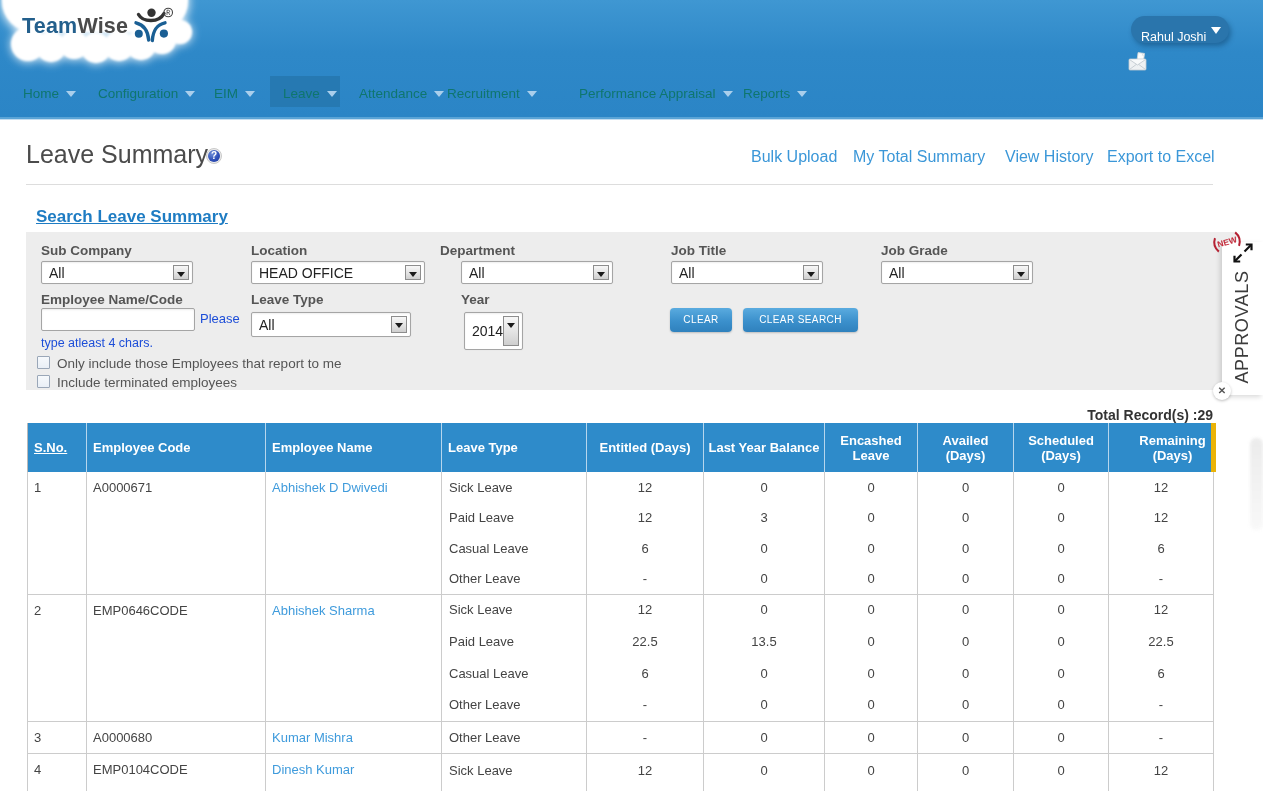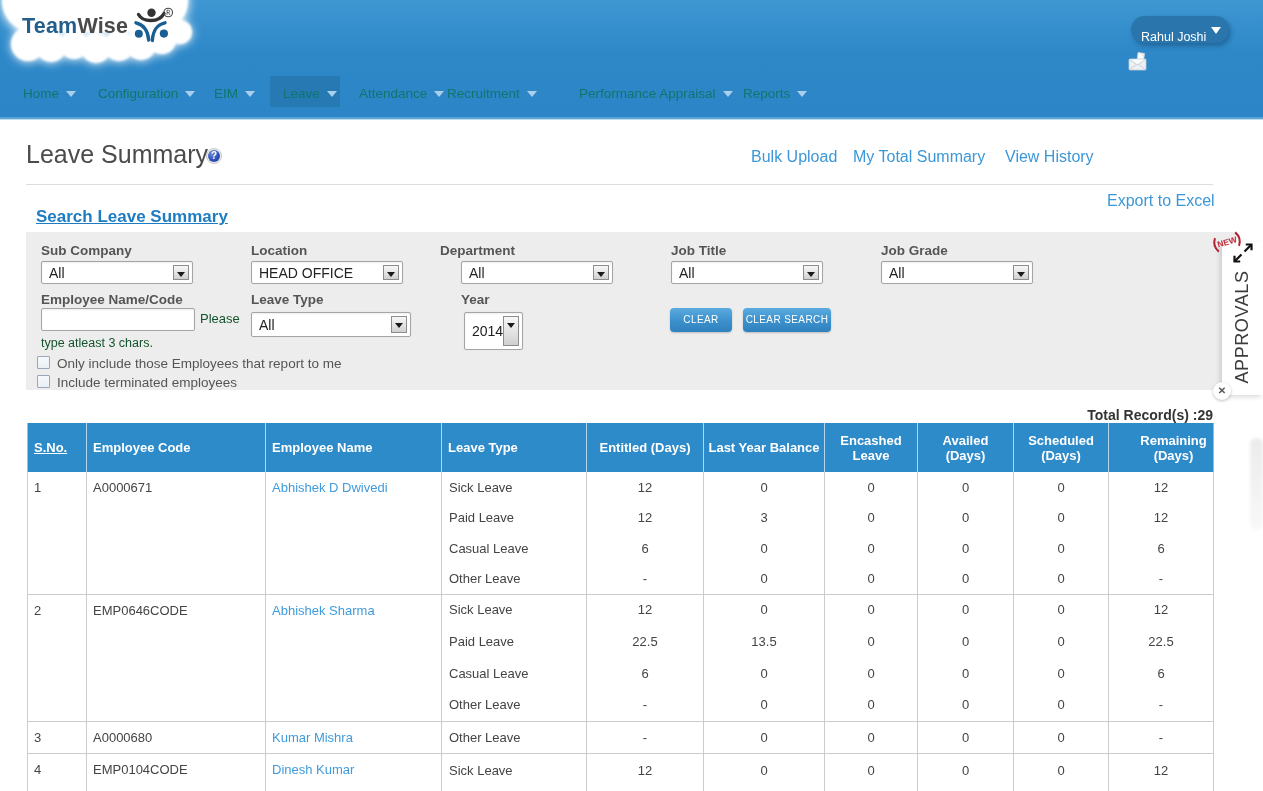--- a/index.html
+++ b/index.html
@@ -48,38 +48,38 @@
   box-shadow:inset 0 1px 2px rgba(0,0,0,0.07), 0 0 2px rgba(0,0,0,0.06); }
 .sel .t { position:absolute; left:7px; top:50%; transform:translateY(-50%);
   font-size:14px; color:#222; }
 .sel .b { position:absolute; right:3px; top:3px; bottom:3px; width:16px;
   border:1px solid #8d8d8d; background:linear-gradient(180deg,#f7f7f7 0%,#e3e3e3 55%,#cfcfcf 100%); }
 .sel .b:after { content:""; position:absolute; left:3px; top:6px; width:0; height:0;
   border-left:4px solid transparent; border-right:4px solid transparent;
   border-top:5px solid #1a1a1a; }
 .inp { position:absolute; background:#fff; border:1px solid #a5a5a5; border-radius:2px;
   box-shadow:inset 0 1px 2px rgba(0,0,0,0.08); }
-.hint { position:absolute; font-size:13px; color:#14532d; }
+.hint { position:absolute; font-size:13px; color:#1d4ed8; }
 .chk { position:absolute; width:13px; height:13px; border:1px solid #9aa7b8;
   background:linear-gradient(180deg,#f6f9fc,#e9eff6); border-radius:1px; }
 .chktxt { position:absolute; font-size:13.5px; color:#555; }
 .btnblue { position:absolute; height:24px; border-radius:4px; color:#fff;
   background:linear-gradient(180deg,#5aabdf 0%, #3b90cc 55%, #2f81bd 100%);
   font-size:10px; text-align:center; line-height:24px; letter-spacing:0.4px;
   box-shadow:0 1px 2px rgba(0,0,0,0.2); }
 
 
 #totrec { right:50px; top:407px; font-size:14px; font-weight:bold; color:#333; }
 #tblwrap { left:27px; top:423px; width:1186px; }
 table { border-collapse:collapse; table-layout:fixed; width:1186px; }
 th { background:#2e8bca; color:#fff; font-size:13px; font-weight:bold;
   height:49px; border-left:1px solid rgba(255,255,255,0.65); vertical-align:middle; padding:0; }
 th.l { text-align:left; padding-left:6px; }
 th:first-child { border-left:1px solid #b9b9b9;text-decoration:underline; }
-th:last-child { border-right:1px solid #eab308;padding-left:25px; }
+th:last-child { border-right:5px solid #eab308;padding-left:25px; }
 td { font-size:13px; color:#444; border-left:1px solid #ccc; border-right:1px solid #ccc;
   padding:0; vertical-align:middle; }
 td.top { vertical-align:top; padding-top:8px; padding-left:6px; }
 td.lt { padding-left:7px; }
 td.num { text-align:center; }
 tr.gb td { border-top:1px solid #ccc; }
 .name { color:#3f9bdc; }
 
 
 #apanel { left:1222px; top:242px; width:41px; height:153px; background:#fff;
@@ -171,35 +171,35 @@
 <div class="abs nav" style="left:579px">Performance Appraisal<span class="arw"></span></div>
 <div class="abs nav" style="left:743px">Reports<span class="arw"></span></div>
 
 <div class="abs" id="title">Leave Summary</div>
 <div class="abs" id="helpicon">
     <i>?</i>
   </div>
 <div class="tlink" style="left:751px">Bulk Upload</div>
 <div class="tlink" style="left:853px">My Total Summary</div>
 <div class="tlink" style="left:1005px">View History</div>
-<div class="tlink" style="left:1107px;margin-top:44px;">Export to Excel</div>
+<div class="tlink" style="left:1107px;">Export to Excel</div>
 <div class="abs" id="hr1"></div>
 <div class="abs" id="searchlink">Search Leave Summary</div>
 
 <div class="abs" id="panel"></div>
 <div class="lbl" style="left:41px;top:243px">Sub Company</div>
 <div class="lbl" style="left:251px;top:243px">Location</div>
 <div class="lbl" style="left:440px;top:243px">Department</div>
 <div class="lbl" style="left:671px;top:243px">Job Title</div>
 <div class="lbl" style="left:881px;top:243px">Job Grade</div>
 <div class="sel" style="left:41px;top:261px;width:152px;height:23px">
     <span class="t">All</span>
     <span class="b"></span>
   </div>
-<div class="sel" style="left:251px;top:261px;width:152px;height:23px">
+<div class="sel" style="left:251px;top:261px;width:174px;height:23px">
     <span class="t">HEAD OFFICE</span>
     <span class="b"></span>
   </div>
 <div class="sel" style="left:461px;top:261px;width:152px;height:23px">
     <span class="t">All</span>
     <span class="b"></span>
   </div>
 <div class="sel" style="left:671px;top:261px;width:152px;height:23px">
     <span class="t">All</span>
     <span class="b"></span>
@@ -207,31 +207,31 @@
 <div class="sel" style="left:881px;top:261px;width:152px;height:23px">
     <span class="t">All</span>
     <span class="b"></span>
   </div>
 
 <div class="lbl" style="left:41px;top:292px">Employee Name/Code</div>
 <div class="lbl" style="left:251px;top:292px">Leave Type</div>
 <div class="lbl" style="left:461px;top:292px">Year</div>
 <div class="inp" style="left:41px;top:308px;width:154px;height:23px"></div>
 <div class="hint" style="left:200px;top:311px">Please</div>
-<div class="hint" style="left:41px;top:336px;font-size:12.5px">type atleast 3 chars.</div>
+<div class="hint" style="left:41px;top:336px;font-size:12.5px">type atleast 4 chars.</div>
 <div class="sel" style="left:251px;top:312px;width:160px;height:25px">
     <span class="t">All</span>
     <span class="b"></span>
   </div>
 <div class="sel" style="left:464px;top:312px;width:59px;height:38px">
     <span class="t">2014</span>
     <span class="b"></span>
   </div>
 <div class="btnblue" style="left:670px;top:308px;width:62px">CLEAR</div>
-<div class="btnblue" style="left:743px;top:308px;width:88px">CLEAR SEARCH</div>
+<div class="btnblue" style="left:743px;top:308px;width:115px">CLEAR SEARCH</div>
 <div class="chk" style="left:37px;top:356px"></div>
 <div class="chktxt" style="left:57px;top:356px">Only include those Employees that report to me</div>
 <div class="chk" style="left:37px;top:375px"></div>
 <div class="chktxt" style="left:57px;top:375px">Include terminated employees</div>
 
 <div class="abs" id="totrec">Total Record(s) :29</div>
 <div class="abs" id="tblwrap">
 <table>
 <colgroup>
 <col style="width:59px">

